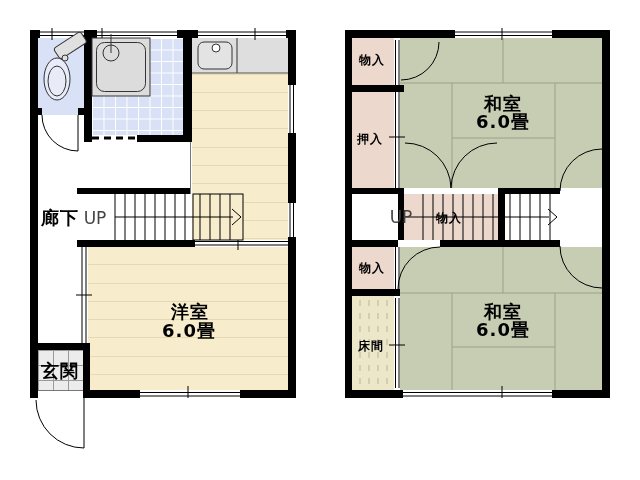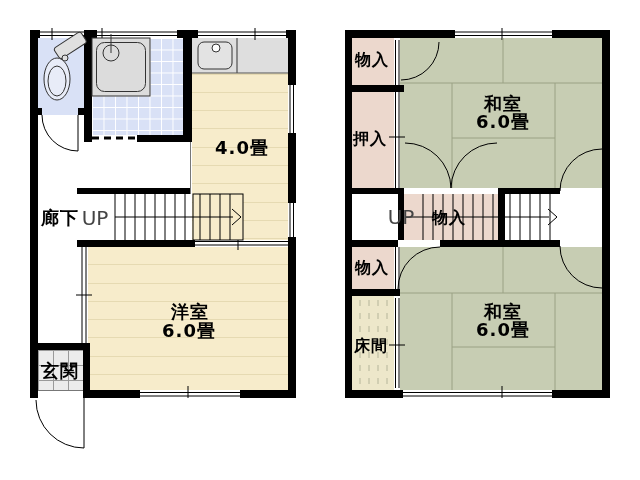--- a/index.html
+++ b/index.html
@@ -3,22 +3,22 @@
 <meta charset="utf-8">
 <style>
   html,body{margin:0;padding:0;background:#fff;}
   #plan{position:relative;width:640px;height:480px;background:#ffffff;overflow:hidden;
         font-family:"DejaVu Sans",sans-serif;}
   .fill{position:absolute;z-index:1;}
   .wall{position:absolute;background:#000;z-index:2;}
   svg.overlay{position:absolute;left:0;top:0;z-index:3;}
   .label{position:absolute;z-index:4;transform:translate(-50%,-50%);white-space:nowrap;
          color:#000;font-weight:700;font-size:18px;letter-spacing:1px;}
-  .label.small{font-size:16px;}
-  .label.up{color:#444;font-weight:400;font-size:20px;letter-spacing:0;}
+  .label.small{font-size:12px;}
+  .label.up{color:#444;font-weight:400;font-size:17px;letter-spacing:0;}
   .blue{background:#d9e1f6;}
   .tile-blue{background-color:#d9e1f6;
      background-image:linear-gradient(to right,#ffffff 1px,transparent 1px),
                       linear-gradient(to bottom,#ffffff 1px,transparent 1px);
      background-size:11.5px 11.5px;}
   .cream{background-color:#f7eccb;
      background-image:repeating-linear-gradient(to bottom,transparent 0,transparent 17.3px,#e6dab2 17.3px,#e6dab2 18.3px);}
   .green{background:#c7cdb3;}
   .pink{background:#ecd8cd;}
   .beige{background:#ede7ca;}
@@ -245,21 +245,20 @@
       <circle cx="216" cy="48" r="4" fill="#fff"></circle>
     </g>
     <g stroke="#333" stroke-width="1">
       <rect x="54" y="39" width="32" height="13" rx="3" fill="#e0e0e0" transform="rotate(-33 70 45)"></rect>
       <circle cx="65" cy="58" r="3" fill="#e0e0e0"></circle>
       <ellipse cx="57" cy="79" rx="13" ry="21" fill="#e8ecf8"></ellipse>
       <ellipse cx="57" cy="81" rx="9" ry="15" fill="none"></ellipse>
     </g>
   </svg>
 
-  <div class="label" style="left:242px;top:148px;">4.0畳</div>
   <div class="label" style="left:60px;top:218px;">廊下</div>
   <div class="label up" style="left:95px;top:218px;">UP</div>
   <div class="label" style="left:190px;top:312px;">洋室</div>
   <div class="label" style="left:189px;top:331px;">6.0畳</div>
   <div class="label" style="left:60px;top:371px;text-align:center;">玄関</div>
 
   <div class="label small" style="left:372px;top:60px;">物入</div>
   <div class="label small" style="left:370px;top:139px;">押入</div>
   <div class="label" style="left:503px;top:104px;">和室</div>
   <div class="label" style="left:503px;top:122px;">6.0畳</div>

